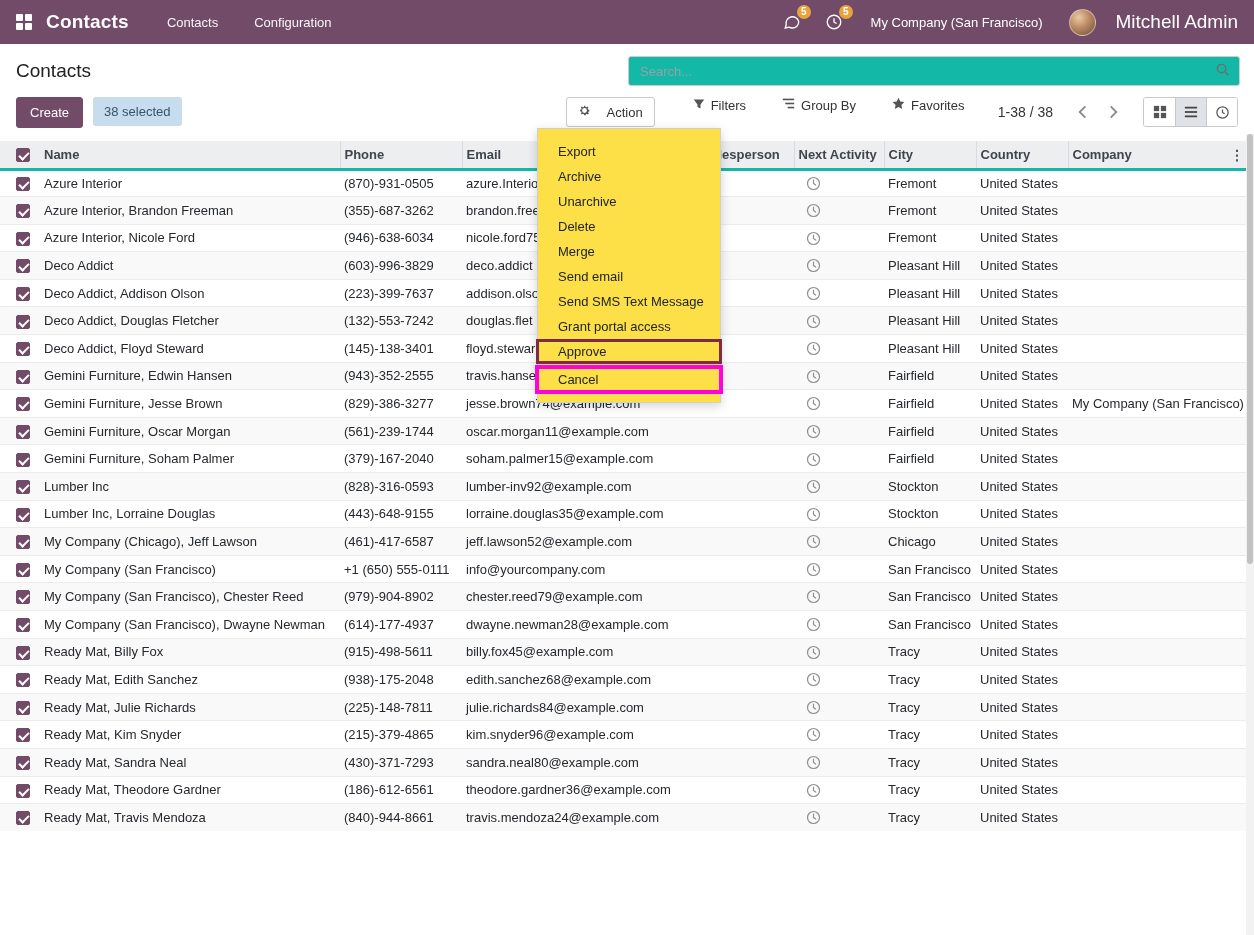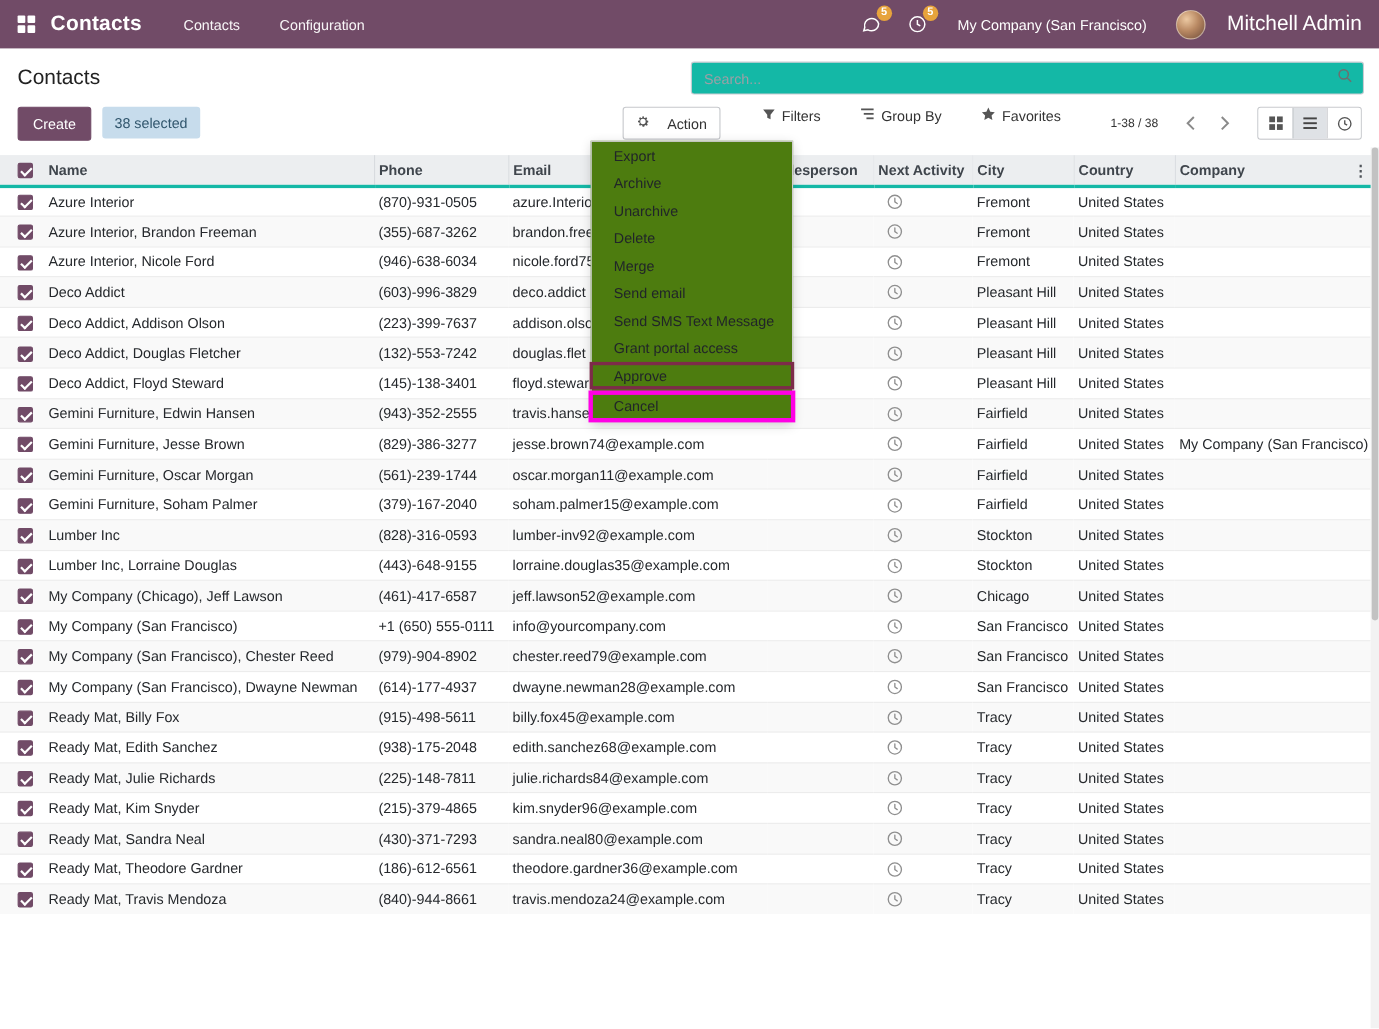--- a/index.html
+++ b/index.html
@@ -40,21 +40,21 @@
 
   .cp-row2{display:flex;align-items:flex-start;padding:0 16px;height:34px;margin:6px 0 10px 0}
   .btn-create{background:var(--brand);color:#fff;border:1px solid var(--brand);border-radius:3px;
               font-size:13px;padding:7px 13px;cursor:pointer;font-family:inherit}
   .selected-pill{background:#c7dcec;color:#31566d;font-size:13px;padding:7px 11px;border-radius:3px;margin-left:10px}
   .btn-action{margin-left:384px;display:flex;align-items:center;gap:16px;border:1px solid #c6c8cc;background:#fff;
               border-radius:3px;font-size:13px;padding:6px 11px;color:#333;cursor:pointer;font-family:inherit}
   .toolbar-filters{display:flex;align-items:center;gap:36px;margin-left:38px;font-size:13px;color:#333}
   .tf-item{display:flex;align-items:center;gap:6px;cursor:pointer}
   .right-cluster{margin-left:auto;display:flex;align-items:center}
-  .pager-text{font-size:11px;color:#333;margin-right:14px}
+  .pager-text{font-size:14px;color:#333;margin-right:14px}
   .pg-btn{padding:4px 11px;cursor:pointer;display:flex;align-items:center}
   .view-switcher{display:flex;border:1px solid #c6c8cc;border-radius:3px;overflow:hidden;margin-left:14px}
   .vs-btn{width:31px;height:28px;display:flex;align-items:center;justify-content:center;background:#fff;
           border-left:1px solid #c6c8cc;cursor:pointer}
   .vs-btn:first-child{border-left:none}
   .vs-btn.active{background:#dfe2e6}
 
   
   .table-wrap{position:relative}
   table{border-collapse:collapse;table-layout:fixed;width:1246px;font-size:13px}
@@ -73,22 +73,22 @@
   .cb.checked::after{content:'';position:absolute;left:4px;top:1px;width:4px;height:8px;
       border:solid #fff;border-width:0 2px 2px 0;transform:rotate(45deg)}
 
   .clock-wrap{display:inline-flex;align-items:center;justify-content:center;width:16px;height:16px;
               vertical-align:middle;margin-left:7px;cursor:pointer}
 
   .col-toggle{position:absolute;top:0;right:10px;height:28px;display:flex;align-items:center;
               color:#50555b;font-weight:700;font-size:14px;cursor:pointer;z-index:5}
 
   
-  .dropdown{position:absolute;left:537px;top:128px;width:184px;background:#4d7c0f;border:1px solid #cfcfcf;
-            box-shadow:0 3px 10px rgba(0,0,0,.18);padding:0 0;z-index:40}
+  .dropdown{position:absolute;left:537px;top:128px;width:184px;background:#fde047;border:1px solid #cfcfcf;
+            box-shadow:0 3px 10px rgba(0,0,0,.18);padding:10px 0;z-index:40}
   .menu-item{height:25px;line-height:25px;padding:0 20px;font-size:13px;color:#212529;cursor:pointer;
              position:relative;white-space:nowrap}
   .menu-item.hl-approve::after{content:"";position:absolute;inset:0 -2px;border:3px solid var(--approve-hl);pointer-events:none}
   .menu-item.hl-cancel{margin-top:3px}
   .menu-item.hl-cancel::after{content:"";position:absolute;inset:-2px -3px;border:4px solid var(--cancel-hl);pointer-events:none}
 
   
   .scrollbar{position:absolute;right:0;top:134px;bottom:0;width:8px;background:#f2f2f2}
   .scroll-thumb{position:absolute;top:0;left:1px;width:6px;height:430px;background:#c2c2c2;border-radius:3px;cursor:pointer}
 </style>

